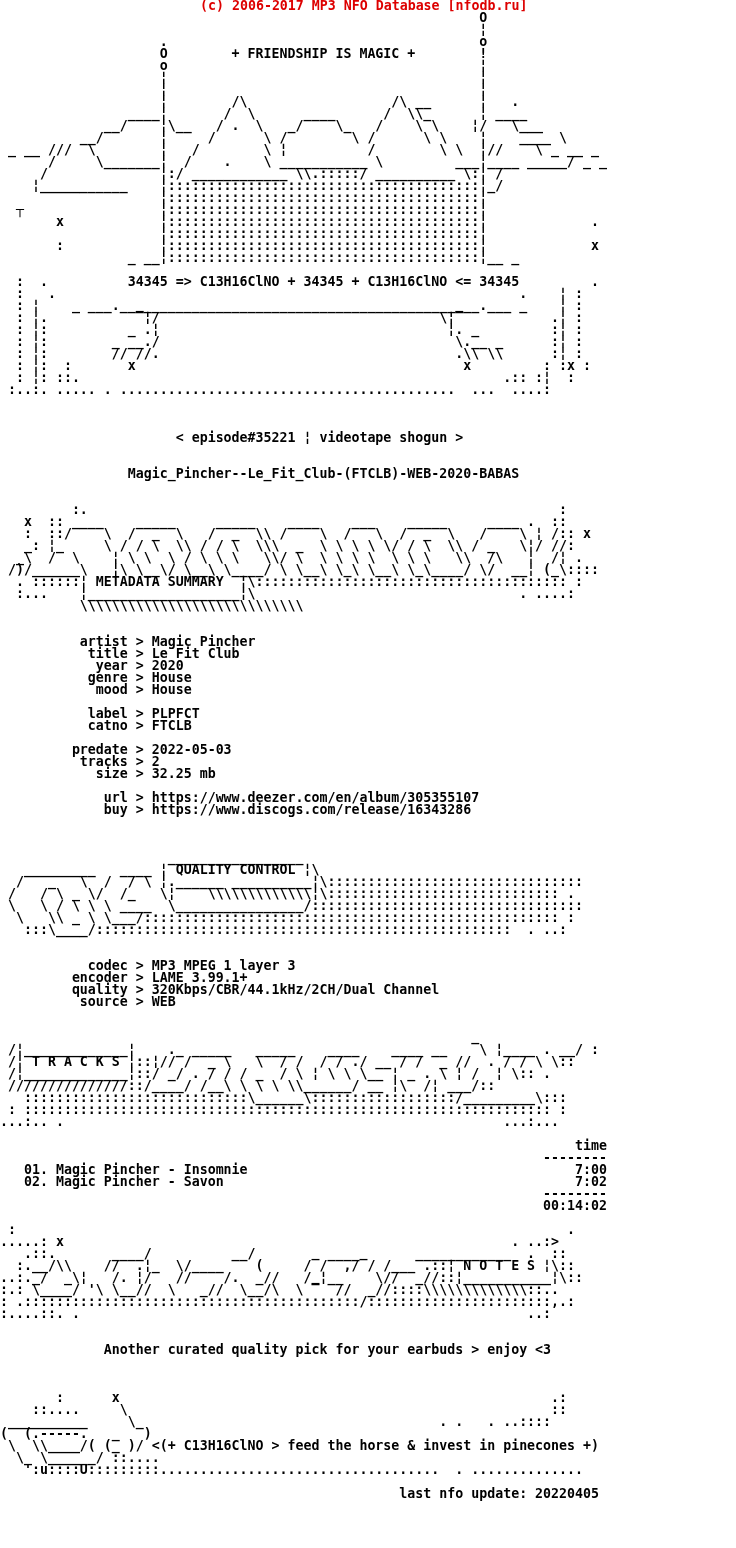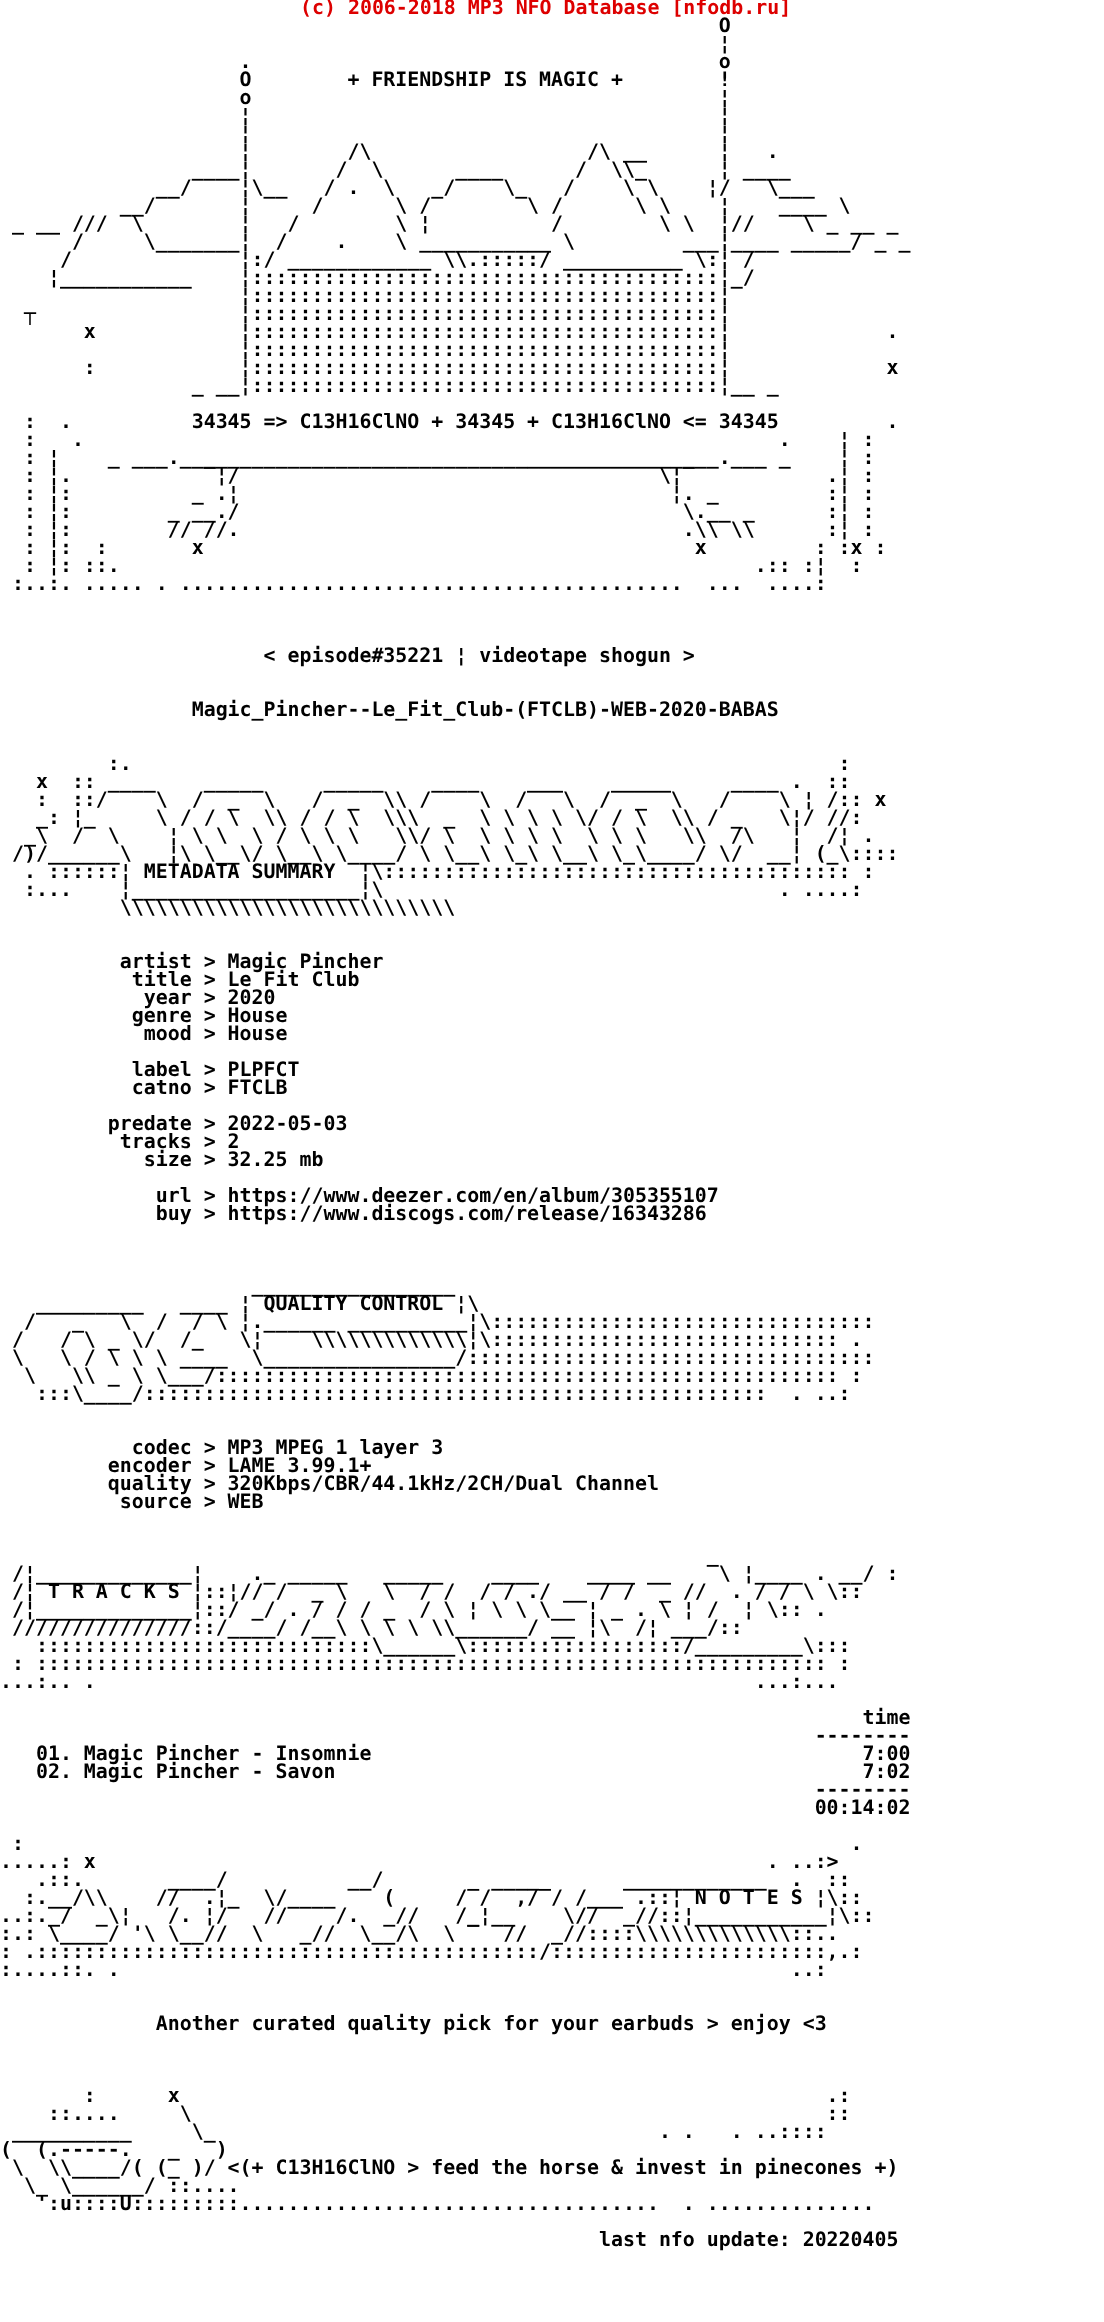--- a/index.html
+++ b/index.html
@@ -24,21 +24,21 @@
   }
   .wm{
     display:inline-block;
     margin-left:200px; 
   }
 </style>
 </head>
 <body>
 
 <div class="page">
-  <pre class="nfo"><span class="wm" style="color: rgb(221, 0, 0);">(c) 2006-2018 MP3 NFO Database [nfodb.ru]</span><span id="ascii-body">
+  <pre class="nfo"><span class="wm" style="color: rgb(221, 0, 0);">(c) 2006-2017 MP3 NFO Database [nfodb.ru]</span><span id="ascii-body">
                                                             O
                                                             ¦
                     .                                       o
                     O        + FRIENDSHIP IS MAGIC +        !
                     o                                       ¦
                     ¦                                       ¦
                     ¦                                       ¦
                     ¦        /\                  /\ __      ¦   .
                 ____¦       /  \      ____      /  \\_      ¦ ____
              __/    ¦\__   / .  \   _/    \_   /    \ \    ¦/   \___

